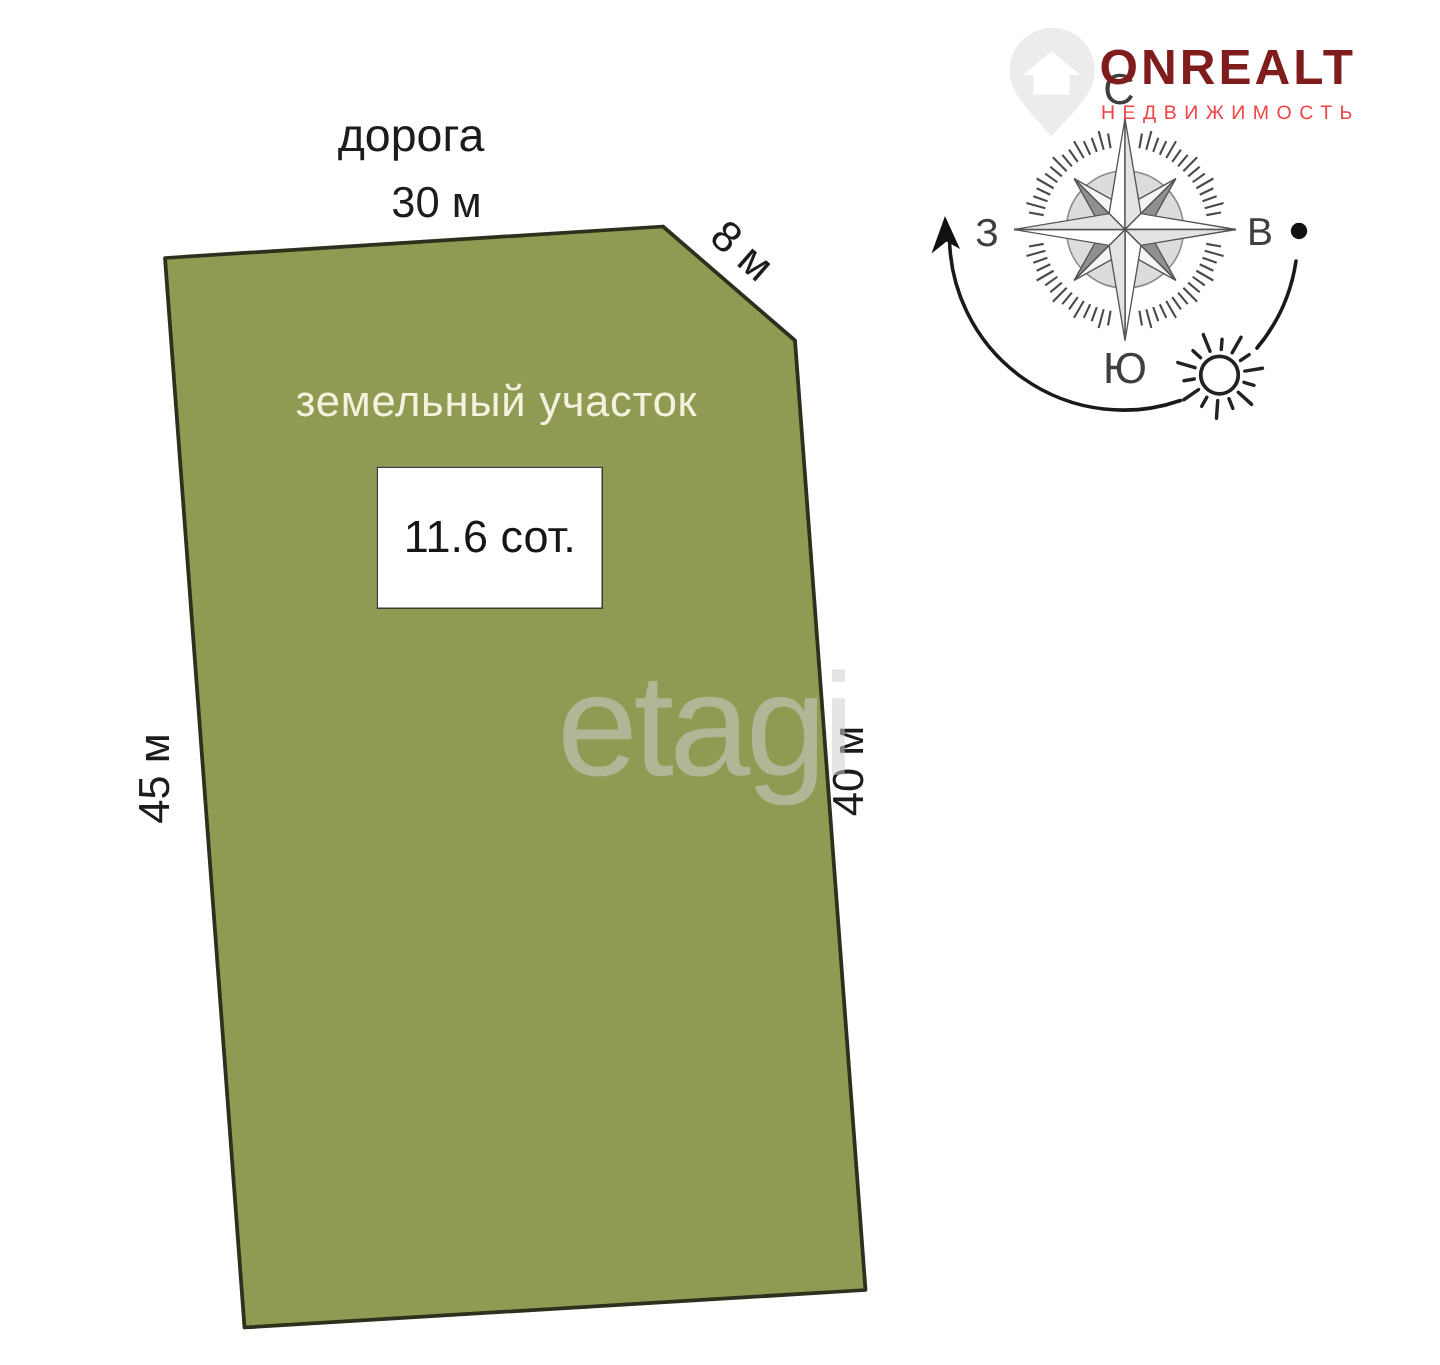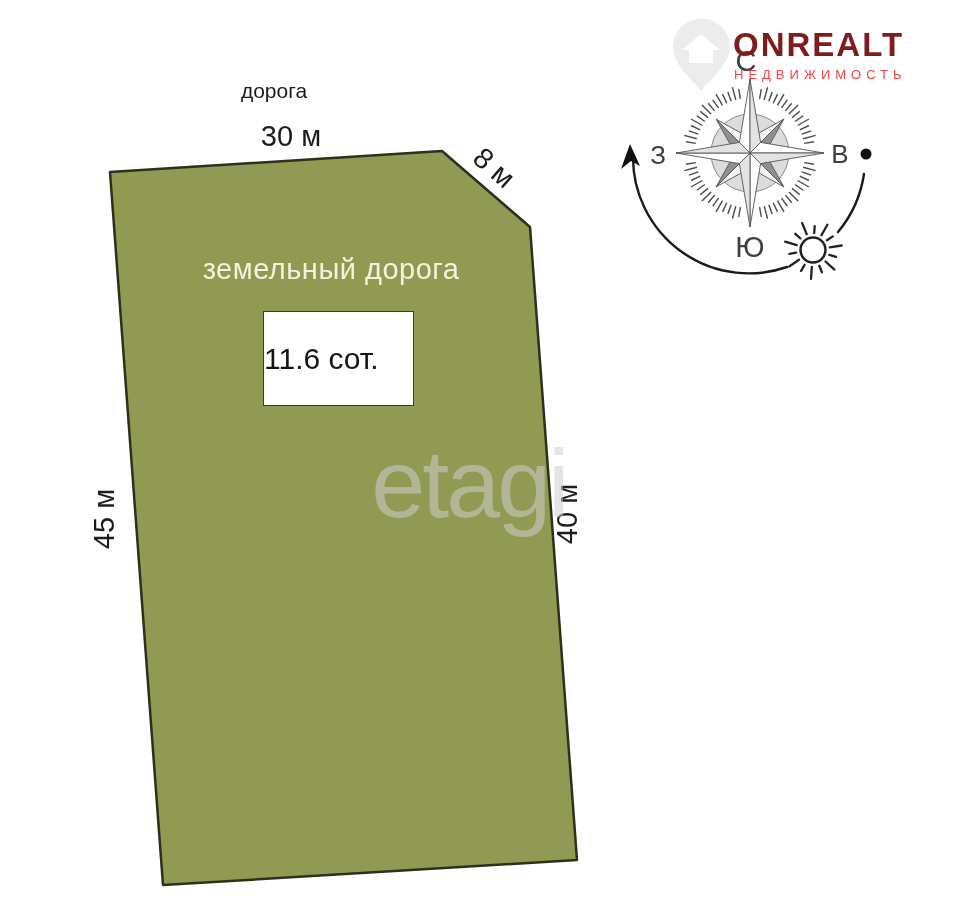--- a/index.html
+++ b/index.html
@@ -10,23 +10,23 @@
   .lbl{
     position:absolute;transform:translate(-50%,-50%);
     color:#1c1c1c;white-space:nowrap;line-height:1;
   }
   .dim{font-size:29px;}
   .rot90{transform:translate(-50%,-50%) rotate(-90deg);}
   .rot41{transform:translate(-50%,-50%) rotate(41deg);}
   #scene{position:absolute;left:0;top:0;}
   .plot-title{font-size:29px;color:#f3f2de;letter-spacing:0.5px;}
   .area-badge{
-    position:absolute;left:263px;top:311px;width:149px;height:93px;
+    position:absolute;left:251px;top:311px;width:149px;height:93px;
     background:#ffffff;border:1px solid #3c3c30;
-    display:flex;align-items:center;
+    display:flex;align-items:center;justify-content:center;
   }
   .area-label{font-size:30px;color:#161616;}
   .compass-letter{color:#3f3f3f;}
   .cl-big{font-size:29px;}
   .cl-small{font-size:26px;}
   .watermark{
     position:absolute;left:469px;top:483px;
     transform:translate(-50%,-50%);
     font-size:97px;font-weight:normal;letter-spacing:-3px;
     color:rgba(205,205,205,0.55);line-height:1;
@@ -159,31 +159,31 @@
         <line x1="806.7" y1="234.2" x2="802.2" y2="223.1" stroke="#222" stroke-width="2.3" stroke-linecap="round"></line>
       </g>
   </g>
 
   <g>
     <path d="M 701 91 C 686 74 673 62 673 47 A 28.5 28.5 0 0 1 730 47 C 730 62 716 74 701 91 Z" fill="#ececec"></path>
     <path d="M 701 34 L 720 50 L 713 50 L 713 63 L 689 63 L 689 50 L 682 50 Z" fill="#ffffff"></path>
   </g>
 </svg>
 
-<div class="lbl dim" style="left:274px;top:90px;font-size:21px;text-align:right;">дорога</div>
+<div class="lbl dim" style="left:274px;top:90px;font-size:31px;text-align:right;">дорога</div>
 
 <div class="lbl dim" style="left:291px;top:136px;">30 м</div>
 
 <div class="lbl dim rot41" style="left:494px;top:168px;">8 м</div>
 
 <div class="lbl dim rot90" style="left:104px;top:519px;">45 м</div>
 
 <div class="lbl dim rot90" style="left:567px;top:514px;">40 м</div>
 
-<div class="lbl plot-title" style="left:331px;top:269px;">земельный дорога</div>
+<div class="lbl plot-title" style="left:331px;top:269px;">земельный участок</div>
 
 <div class="area-badge">
   <span class="area-label">11.6 сот.</span>
 </div>
 
 <div class="lbl compass-letter cl-big" style="left:746px;top:61px;">С</div>
 <div class="lbl compass-letter cl-big" style="left:750px;top:247px;">Ю</div>
 <div class="lbl compass-letter cl-small" style="left:658px;top:155px;">З</div>
 <div class="lbl compass-letter cl-small" style="left:840px;top:154px;">В</div>
 

